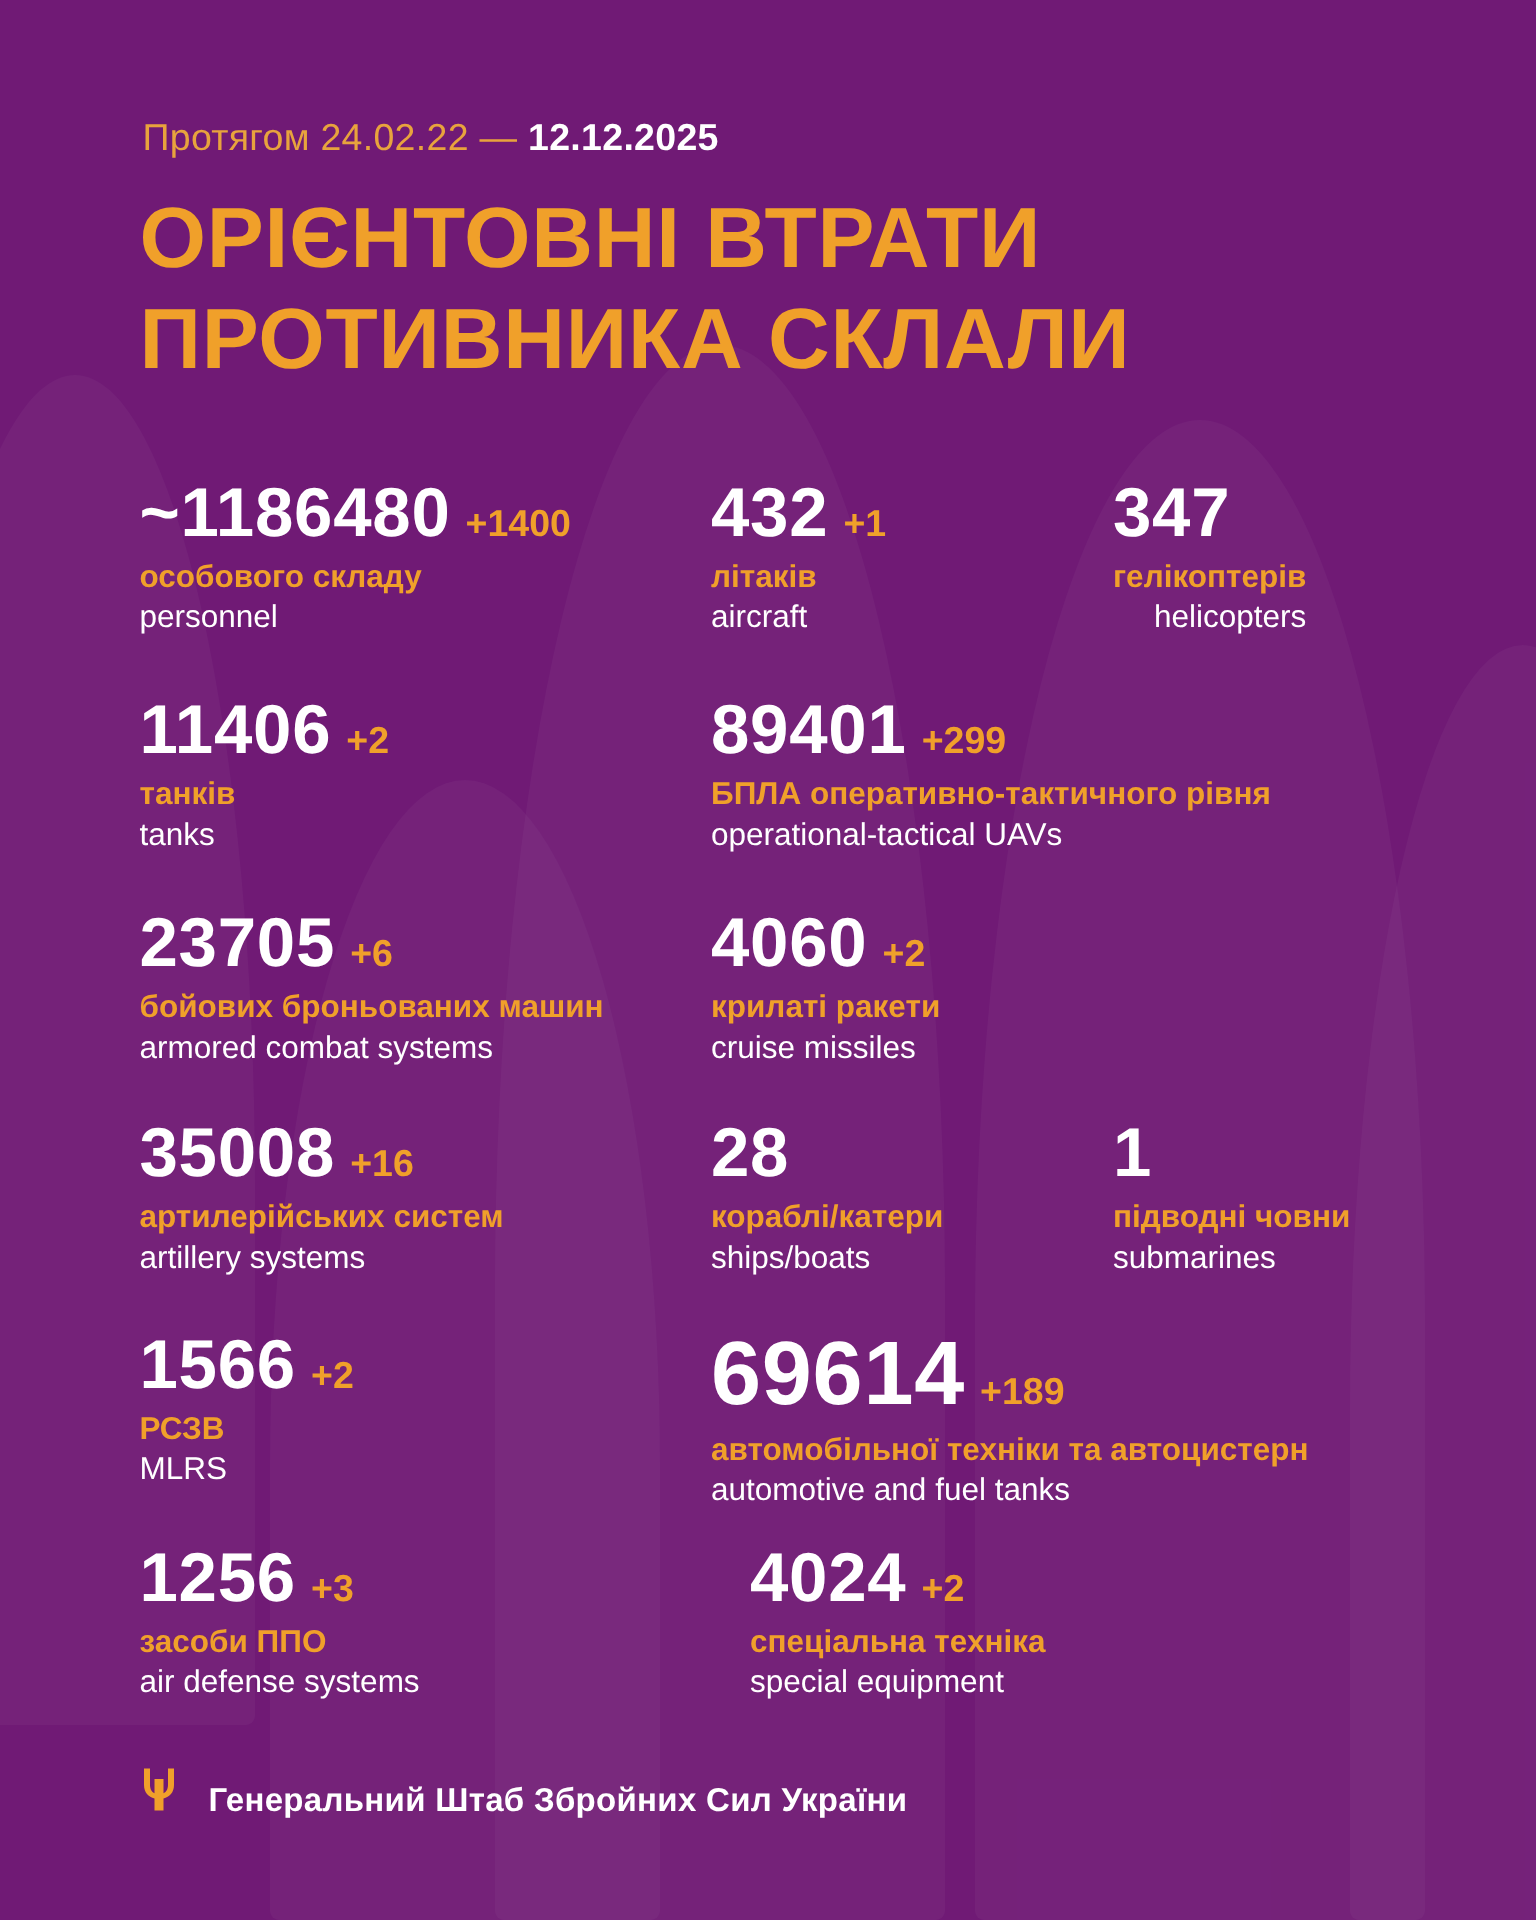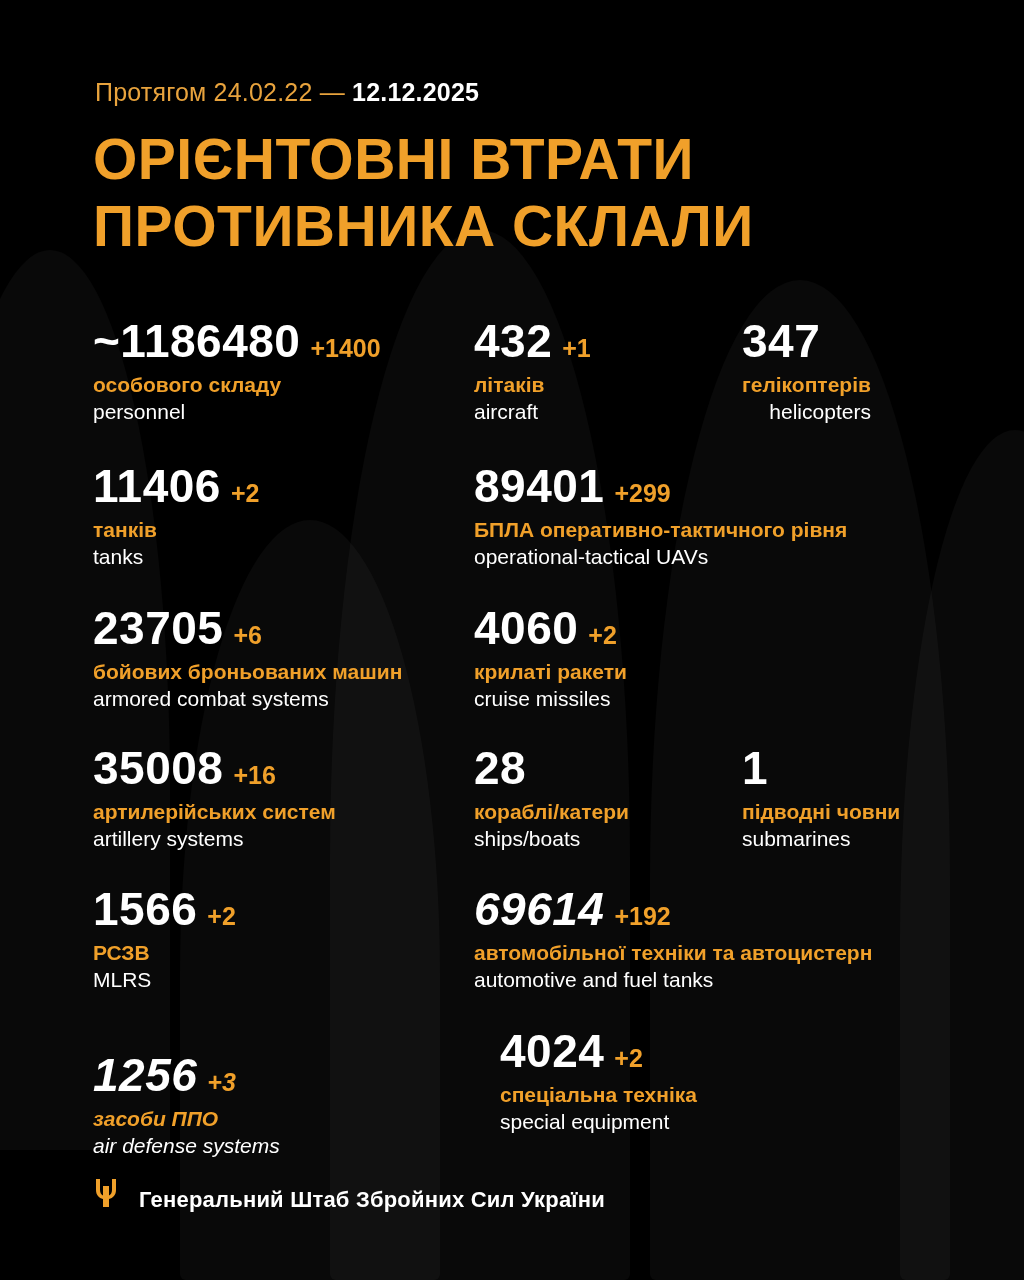--- a/index.html
+++ b/index.html
@@ -10,21 +10,21 @@
     width: 1024px;
     height: 1280px;
     background: #4a4524;
     font-family: "Liberation Sans", sans-serif;
     overflow: hidden;
   }
   .poster {
     position: relative;
     width: 1024px;
     height: 1280px;
-    background: #000000;
+    background: #701a75;
     overflow: hidden;
   }
   
   .bg-shape {
     position: absolute;
     background: rgba(255, 255, 255, 0.035);
     border-radius: 50% 50% 6px 6px / 60% 60% 6px 6px;
     pointer-events: none;
   }
   .bg-1 { left: -70px;  top: 250px;  width: 240px; height: 900px; }
@@ -232,27 +232,27 @@
         <div class="cell" style="left: 93px; top: 568px;">
           <div class="num-line">
             <span class="num" style="font-size: 46px;">1566</span>
             <span class="delta">+2</span>
           </div>
           <div class="label-ua">РСЗВ</div>
           <div class="label-en">MLRS</div>
         </div>
         <div class="cell" style="left: 474px; top: 568px;">
           <div class="num-line">
-            <span class="num" style="font-size: 46px; font-style: italic;">69614</span>
-            <span class="delta">+192</span>
+            <span class="num" style="font-size: 60px;">69614</span>
+            <span class="delta">+189</span>
           </div>
           <div class="label-ua">автомобільної техніки та автоцистерн</div>
           <div class="label-en">automotive and fuel tanks</div>
         </div>
-        <div class="cell" style="left: 93px; top: 734px; font-style: italic;">
+        <div class="cell" style="left: 93px; top: 710px;">
           <div class="num-line">
             <span class="num" style="font-size: 46px;">1256</span>
             <span class="delta">+3</span>
           </div>
           <div class="label-ua">засоби ППО</div>
           <div class="label-en">air defense systems</div>
         </div>
         <div class="cell" style="left: 500px; top: 710px;">
           <div class="num-line">
             <span class="num" style="font-size: 46px;">4024</span>

